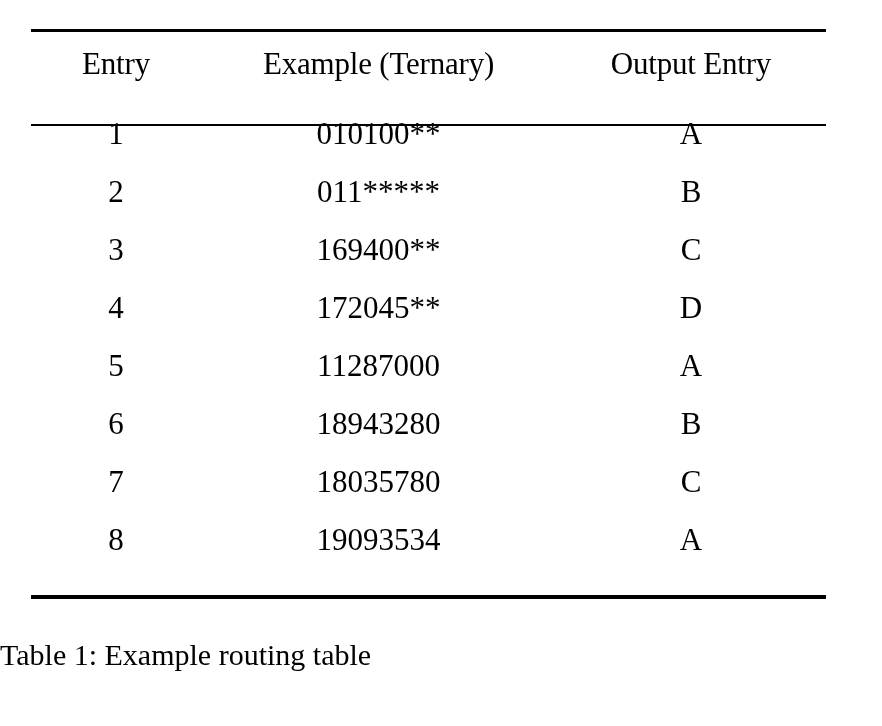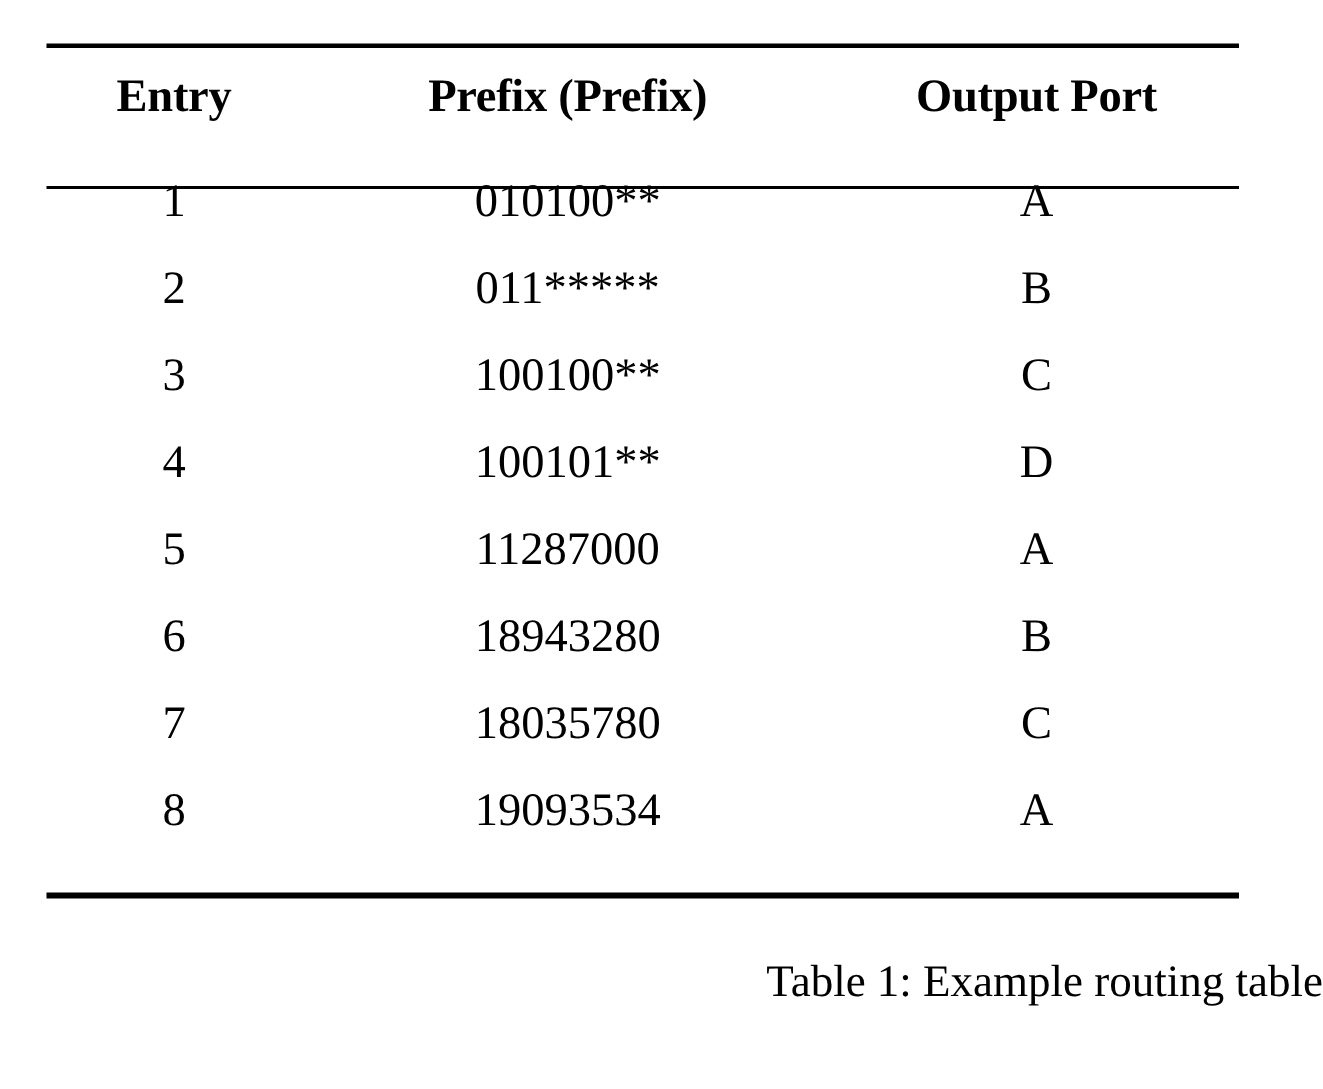--- a/index.html
+++ b/index.html
@@ -48,21 +48,21 @@
     position: absolute;
     left: 0;
     width: 795px;
     background: #000000;
   }
   .rule-top    { top: 0px;   height: 3px; }
   .rule-mid    { top: 95px;  height: 2px; }
   .rule-bottom { top: 566px; height: 4px; }
 
   thead th {
-    font-weight: bold;
+    font-weight: normal;
     font-size: 31px;
     line-height: 1;
     text-align: center;
     padding: 0;
     height: 68px;
     vertical-align: middle;
     white-space: nowrap;
     letter-spacing: -0.2px;
     margin-top: 16px;
   }
@@ -85,21 +85,21 @@
   .cell-port   { }
 
   
 
   
   .caption {
     position: absolute;
     left: 0;
     top: 640px;
     width: 882px;
-    text-align: right;
+    text-align: left;
     font-size: 30px;
     line-height: 1;
     font-weight: normal;
     white-space: nowrap;
   }
 </style>
 </head>
 <body>
 
 <div class="page">
@@ -112,43 +112,43 @@
 
     <table class="routing-table">
       <colgroup>
         <col class="col-entry">
         <col class="col-prefix">
         <col class="col-port">
       </colgroup>
       <thead>
         <tr>
           <th>Entry</th>
-          <th>Prefix (Prefix)</th>
-          <th>Output Port</th>
+          <th>Example (Ternary)</th>
+          <th>Output Entry</th>
         </tr>
       </thead>
       <tbody>
         <tr>
           <td class="cell-entry">1</td>
           <td class="cell-prefix">010100**</td>
           <td class="cell-port">A</td>
         </tr>
         <tr>
           <td class="cell-entry">2</td>
           <td class="cell-prefix">011*****</td>
           <td class="cell-port">B</td>
         </tr>
         <tr>
           <td class="cell-entry">3</td>
-          <td class="cell-prefix">100100**</td>
+          <td class="cell-prefix">169400**</td>
           <td class="cell-port">C</td>
         </tr>
         <tr>
           <td class="cell-entry">4</td>
-          <td class="cell-prefix">100101**</td>
+          <td class="cell-prefix">172045**</td>
           <td class="cell-port">D</td>
         </tr>
         <tr>
           <td class="cell-entry">5</td>
           <td class="cell-prefix">11287000</td>
           <td class="cell-port">A</td>
         </tr>
         <tr>
           <td class="cell-entry">6</td>
           <td class="cell-prefix">18943280</td>

